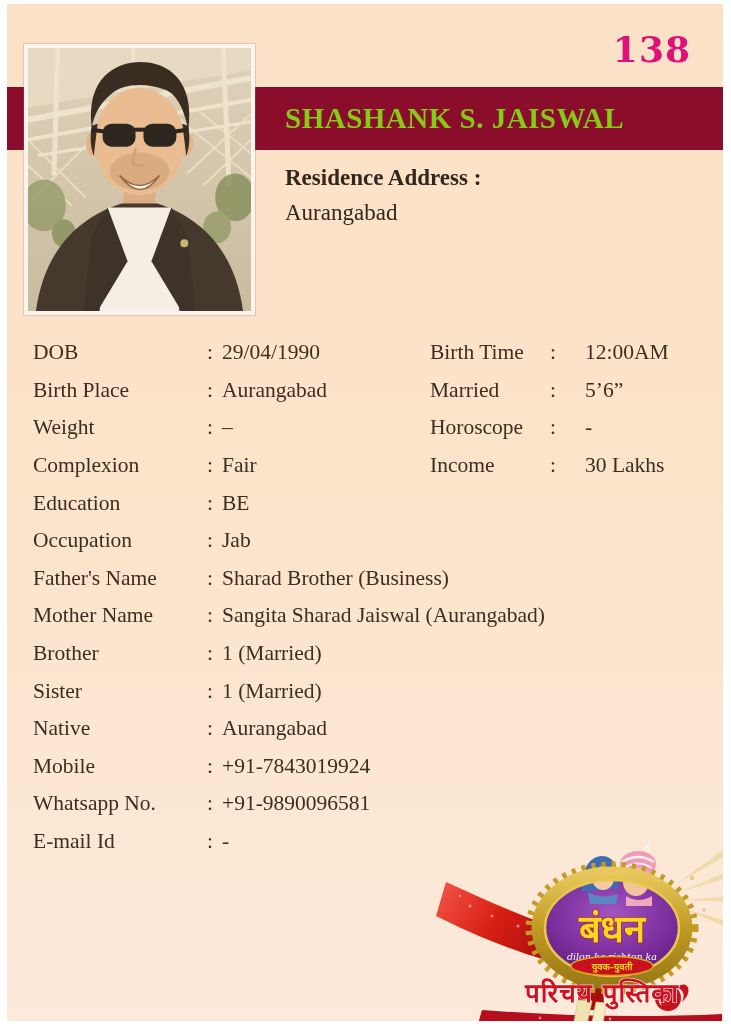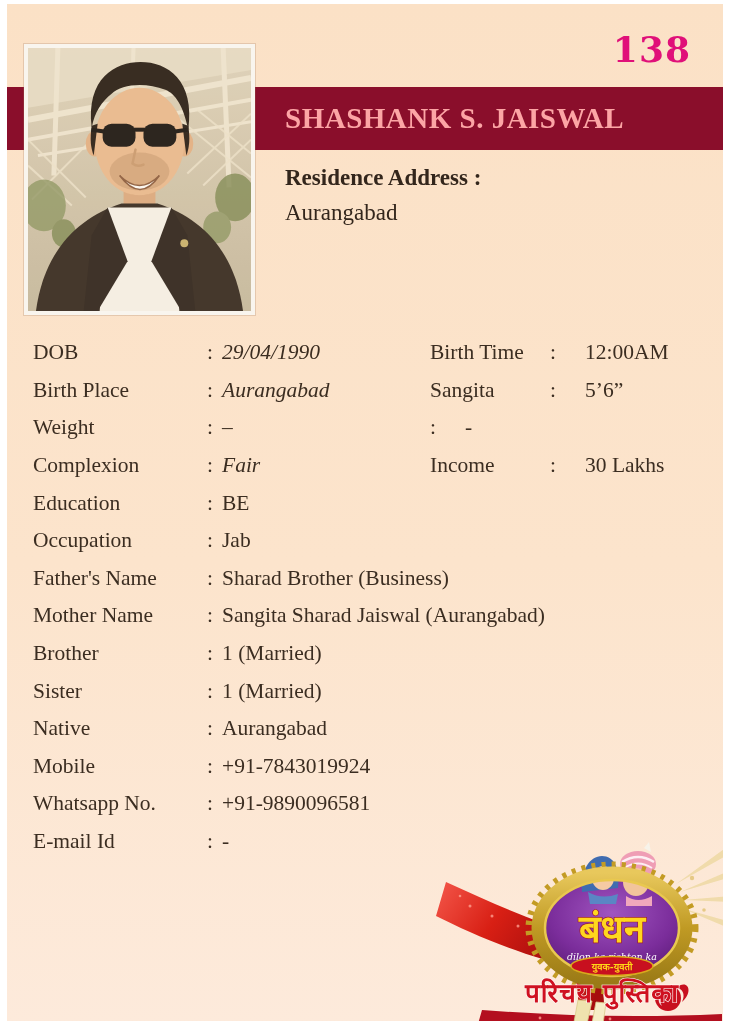--- a/index.html
+++ b/index.html
@@ -22,21 +22,21 @@
     position:absolute; top:28px; right:40px; z-index:5;
     font-family:"DejaVu Serif","Liberation Serif",serif;
     font-size:36px; font-weight:bold; color:#e01079; letter-spacing:1px;
   }
   .header-bar {
     position:absolute; left:0; right:0; top:87px; height:63px;
     background:#8a0e2b; z-index:2;
   }
   .header-name {
     position:absolute; left:285px; top:0; height:63px; line-height:63px;
-    color:#fca5a5; font-size:29px; font-weight:bold; letter-spacing:0.5px;
+    color:#84cc16; font-size:29px; font-weight:bold; letter-spacing:0.5px;
     white-space:nowrap;
   }
   .photo-frame {
     position:absolute; left:24px; top:44px; width:231px; height:271px;
     background:#f9f5ee; padding:4px; z-index:3;
     box-shadow:0 0 0 1px rgba(160,120,90,.25);
   }
   .photo-frame svg { display:block; width:100%; height:100%; }
 
   .residence { position:absolute; left:285px; top:161px; z-index:3; color:#33261c; }
@@ -44,21 +44,21 @@
   .residence .res-value { font-size:23px; line-height:36px; }
 
   .details { position:absolute; left:33px; top:334px; right:12px; z-index:3; }
   .row {
     display:flex; height:37.6px; align-items:center;
     font-size:21.5px; color:#3b2d21; white-space:nowrap;justify-content:space-between;
   }
   .c-label  { width:174px; }
   .c-sep    { width:15px; }
   .c-value  { flex:1; }
-  .row.has-right .c-value { flex:0 0 208px;font-style:italic; }
+  .row.has-right .c-value { flex:0 0 208px; }
   .c-label2 { width:120px; }
   .c-sep2   { width:35px; }
   .c-value2 { flex:1; }
 
   .logo-wrap { position:absolute; right:0; bottom:0; width:301px; height:184px; z-index:10; }
   .logo-wrap svg { display:block; width:100%; height:100%; }
 </style>
 </head>
 <body>
 
@@ -145,28 +145,29 @@
     <span class="c-sep">:</span>
     <span class="c-value">29/04/1990</span>
     <span class="c-label2">Birth Time</span>
     <span class="c-sep2">:</span>
     <span class="c-value2">12:00AM</span>
   </div>
     <div class="row has-right">
     <span class="c-label">Birth Place</span>
     <span class="c-sep">:</span>
     <span class="c-value">Aurangabad</span>
-    <span class="c-label2">Sangita</span>
+    <span class="c-label2">Married</span>
     <span class="c-sep2">:</span>
     <span class="c-value2">5’6”</span>
   </div>
     <div class="row has-right">
     <span class="c-label">Weight</span>
     <span class="c-sep">:</span>
     <span class="c-value">–</span>
+    <span class="c-label2">Horoscope</span>
     <span class="c-sep2">:</span>
     <span class="c-value2">-</span>
   </div>
     <div class="row has-right">
     <span class="c-label">Complexion</span>
     <span class="c-sep">:</span>
     <span class="c-value">Fair</span>
     <span class="c-label2">Income</span>
     <span class="c-sep2">:</span>
     <span class="c-value2">30 Lakhs</span>

